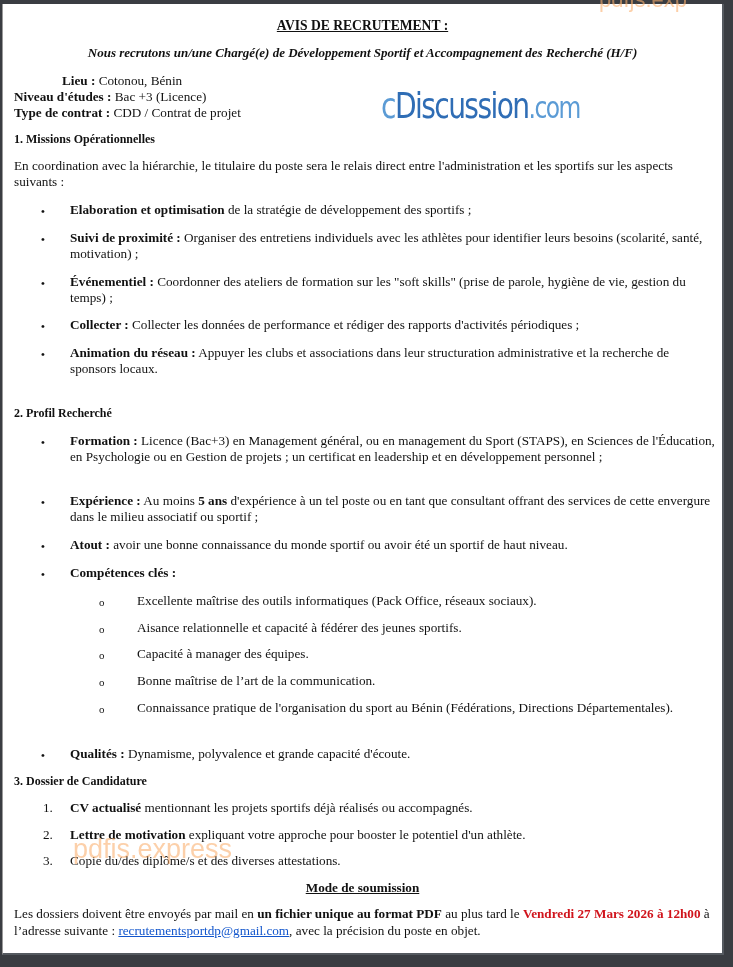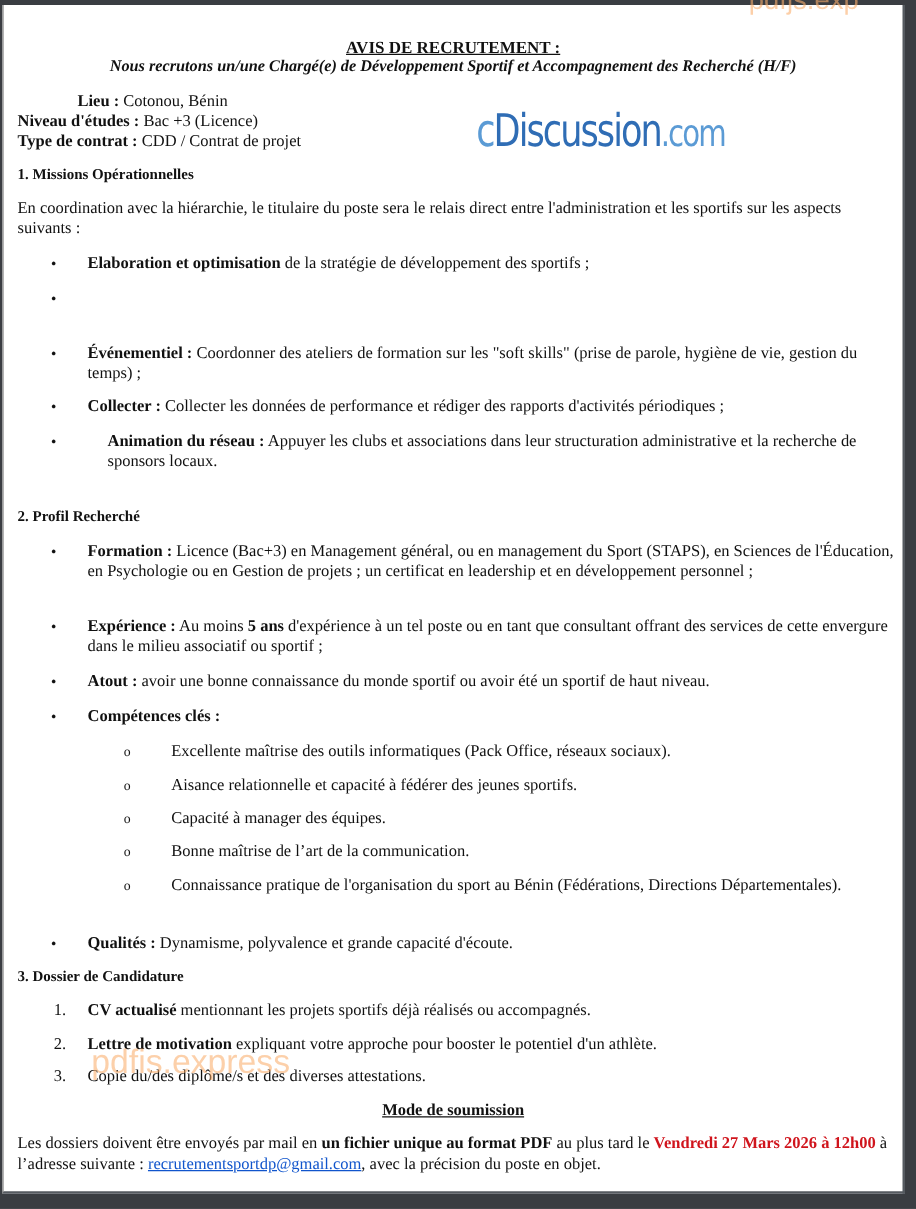--- a/index.html
+++ b/index.html
@@ -21,21 +21,21 @@
       border-right: 2px solid #555a60;
       border-bottom: 2px solid #555a60;
       box-sizing: border-box;
       font-family: "Liberation Serif", "DejaVu Serif", serif;
       color: #111;
       font-size: 13.2px;
       line-height: 16px;
     }
     .abs { position: absolute; white-space: nowrap; }
     .title {
-      left: 0; width: 100%; text-align: center; top: 26px;
+      left: 0; width: 100%; text-align: center; top: 14px;
       font-weight: bold; text-decoration: underline; font-size: 13.6px;
     }
     .subtitle {
       left: 0; width: 100%; text-align: center; top: 41px;
       font-style: italic; font-weight: bold; font-size: 13px;
     }
     .info { left: 11px; font-size: 13.2px; }
     .section-head { left: 11px; font-weight: bold; font-size: 12px; }
     .para { left: 11px; width: 690px; white-space: normal; }
     .bullet {
@@ -99,33 +99,36 @@
 
   <div class="abs section-head" style="top:127px;">1. Missions Opérationnelles</div>
   <div class="abs para" style="top:154px;">En coordination avec la hiérarchie, le titulaire du poste sera le relais direct entre l'administration et les sportifs sur les aspects suivants :</div>
 
   <div class="abs bullet" style="top:199px;">•</div>
   <div class="abs item-text" style="top:198px;">
     <b>Elaboration et optimisation</b><span> de la stratégie de développement des sportifs ;</span>
   </div>
 
   <div class="abs bullet" style="top:227px;">•</div>
+  <div class="abs item-text" style="top:226px;">
+    <b>Suivi de proximité :</b><span> Organiser des entretiens individuels avec les athlètes pour identifier leurs besoins (scolarité, santé, motivation) ;</span>
+  </div>
 
   <div class="abs bullet" style="top:271px;">•</div>
   <div class="abs item-text" style="top:270px;">
     <b>Événementiel :</b><span> Coordonner des ateliers de formation sur les "soft skills" (prise de parole, hygiène de vie, gestion du temps) ;</span>
   </div>
 
   <div class="abs bullet" style="top:314px;">•</div>
   <div class="abs item-text" style="top:313px;">
     <b>Collecter :</b><span> Collecter les données de performance et rédiger des rapports d'activités périodiques ;</span>
   </div>
 
   <div class="abs bullet" style="top:342px;">•</div>
-  <div class="abs item-text" style="top:341px;margin-left:16px;">
+  <div class="abs item-text" style="top:341px;">
     <b>Animation du réseau :</b><span> Appuyer les clubs et associations dans leur structuration administrative et la recherche de sponsors locaux.</span>
   </div>
 
   <div class="abs section-head" style="top:401px;">2. Profil Recherché</div>
 
   <div class="abs bullet" style="top:430px;">•</div>
   <div class="abs item-text" style="top:429px;">
     <b>Formation :</b><span> Licence (Bac+3) en Management général, ou en management du Sport (STAPS), en Sciences de l'Éducation, en Psychologie ou en Gestion de projets ; un certificat en leadership et en développement personnel ;</span>
   </div>
 

